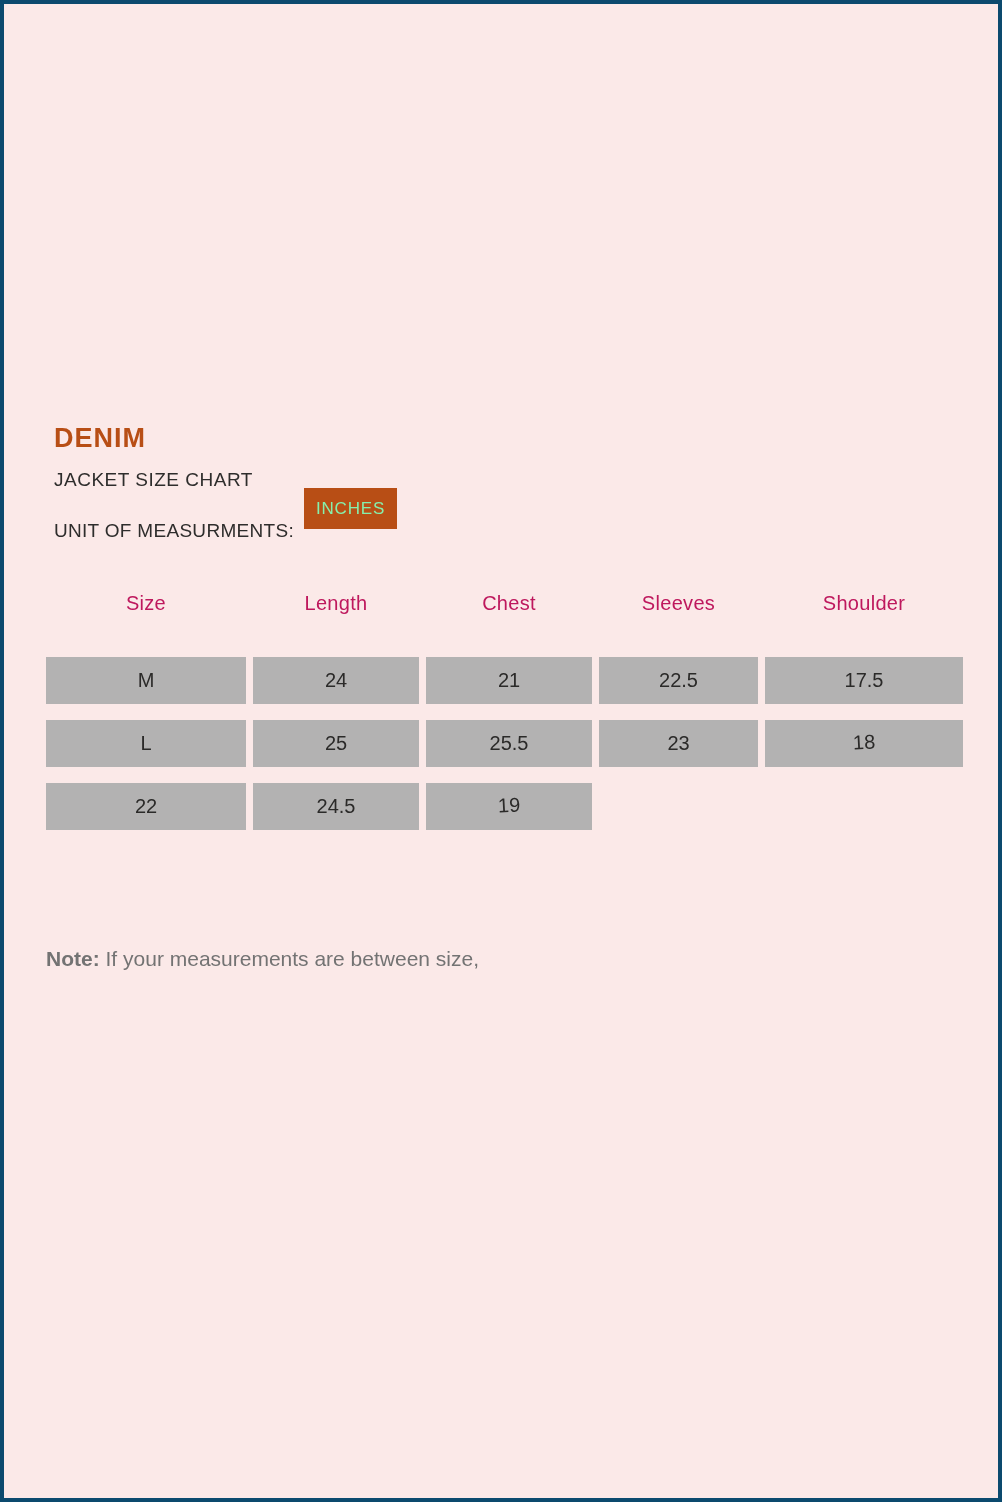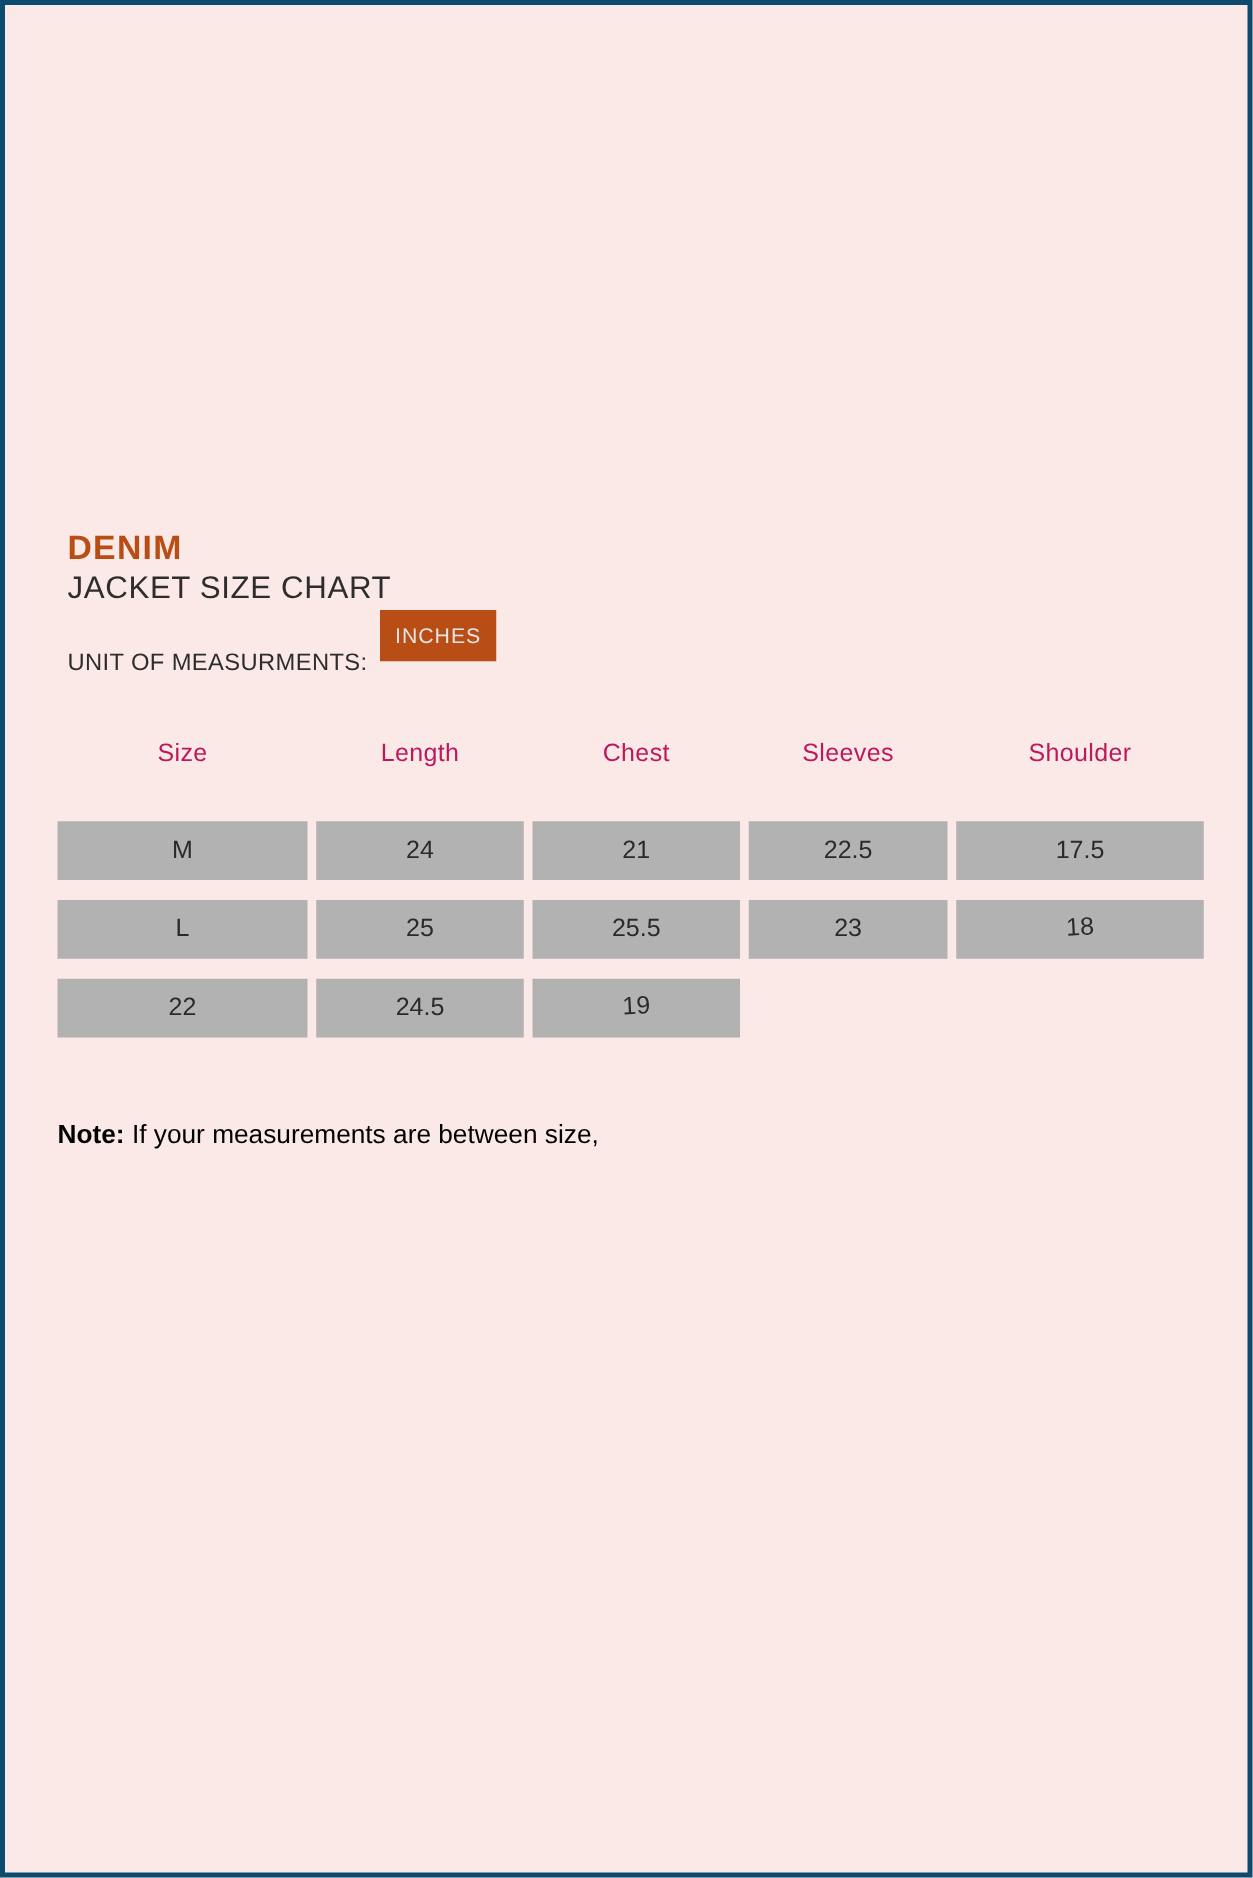--- a/index.html
+++ b/index.html
@@ -17,46 +17,46 @@
 
   .title-block { position: absolute; left: 50px; top: 419px; }
   .brand {
     font-size: 27px;
     font-weight: bold;
     letter-spacing: 1px;
     color: #B84E15;
     line-height: 30px;
   }
   .subtitle {
-    font-size: 25px;
+    font-size: 19px;
     color: #2E2D2C;
     letter-spacing: 0.5px;
     line-height: 30px;
-    margin-top: 2px;
+    margin-top: 12px;
   }
 
   .unit-row {
     position: absolute;
     left: 50px; top: 484px;
     height: 41px;
     display: flex;
     align-items: center;
   }
   .unit-label {
     font-size: 19px;
     color: #2E2D2C;
     letter-spacing: 0.3px;
     margin-top: 44px;
   }
   .unit-badge {
     margin-left: 10px;
     min-width: 81px;
     height: 41px;
     background: #B84E15;
-    color: #e5e5e5;
+    color: #86efac;
     font-size: 17px;
     letter-spacing: 0.8px;
     display: flex;
     align-items: center;
     justify-content: center;
     padding: 0 12px;
   }
 
   .size-table { position: absolute; left: 42px; top: 586px; width: 917px; }
   .thead, .trow {
@@ -79,23 +79,23 @@
     display: flex;
     align-items: center;
     justify-content: center;
     font-size: 20px;
     color: #2B2A29;
   }
   .tilt { display: inline-block; transform: rotate(-3deg) translateY(-1px); }
 
   .note {
     position: absolute;
-    left: 42px; top: 889px;
+    left: 42px; top: 940px;
     font-size: 21px;
-    color: #000000;
+    color: #737373;
     line-height: 30px;
   }
   .note-label { font-weight: bold; }
 </style>
 </head>
 <body>
 
 <div class="page">
 
   <div class="title-block">

